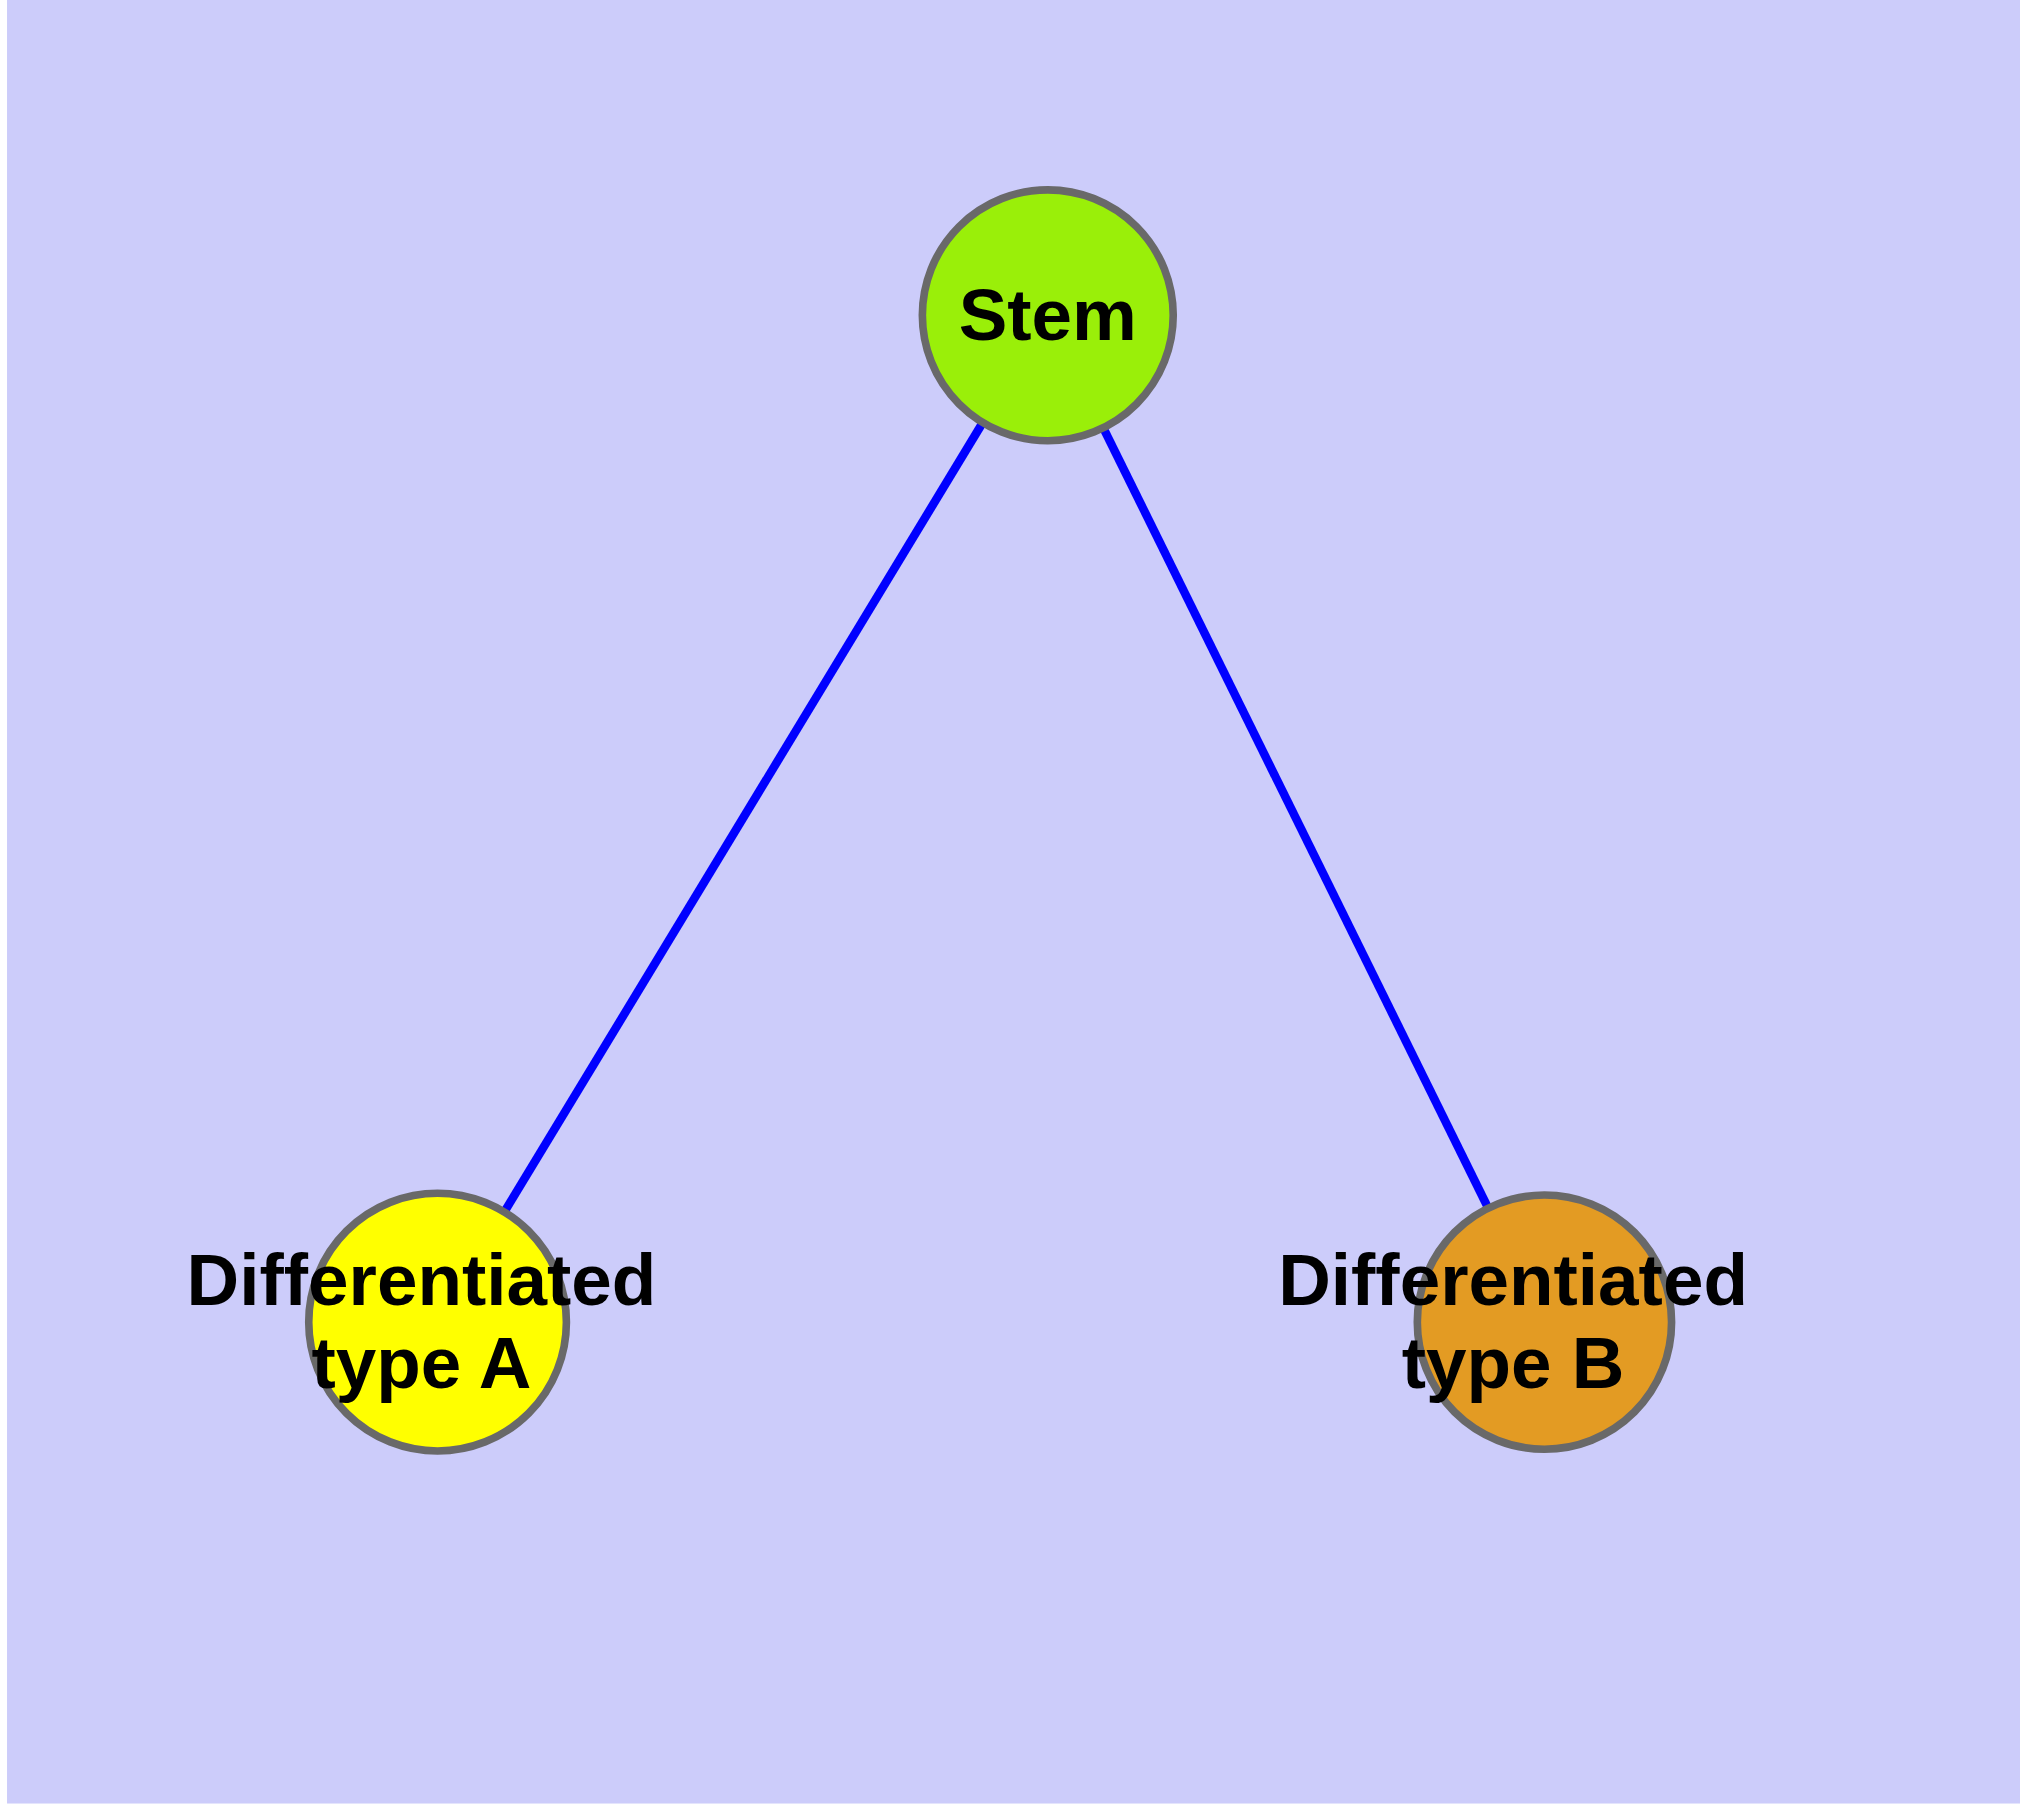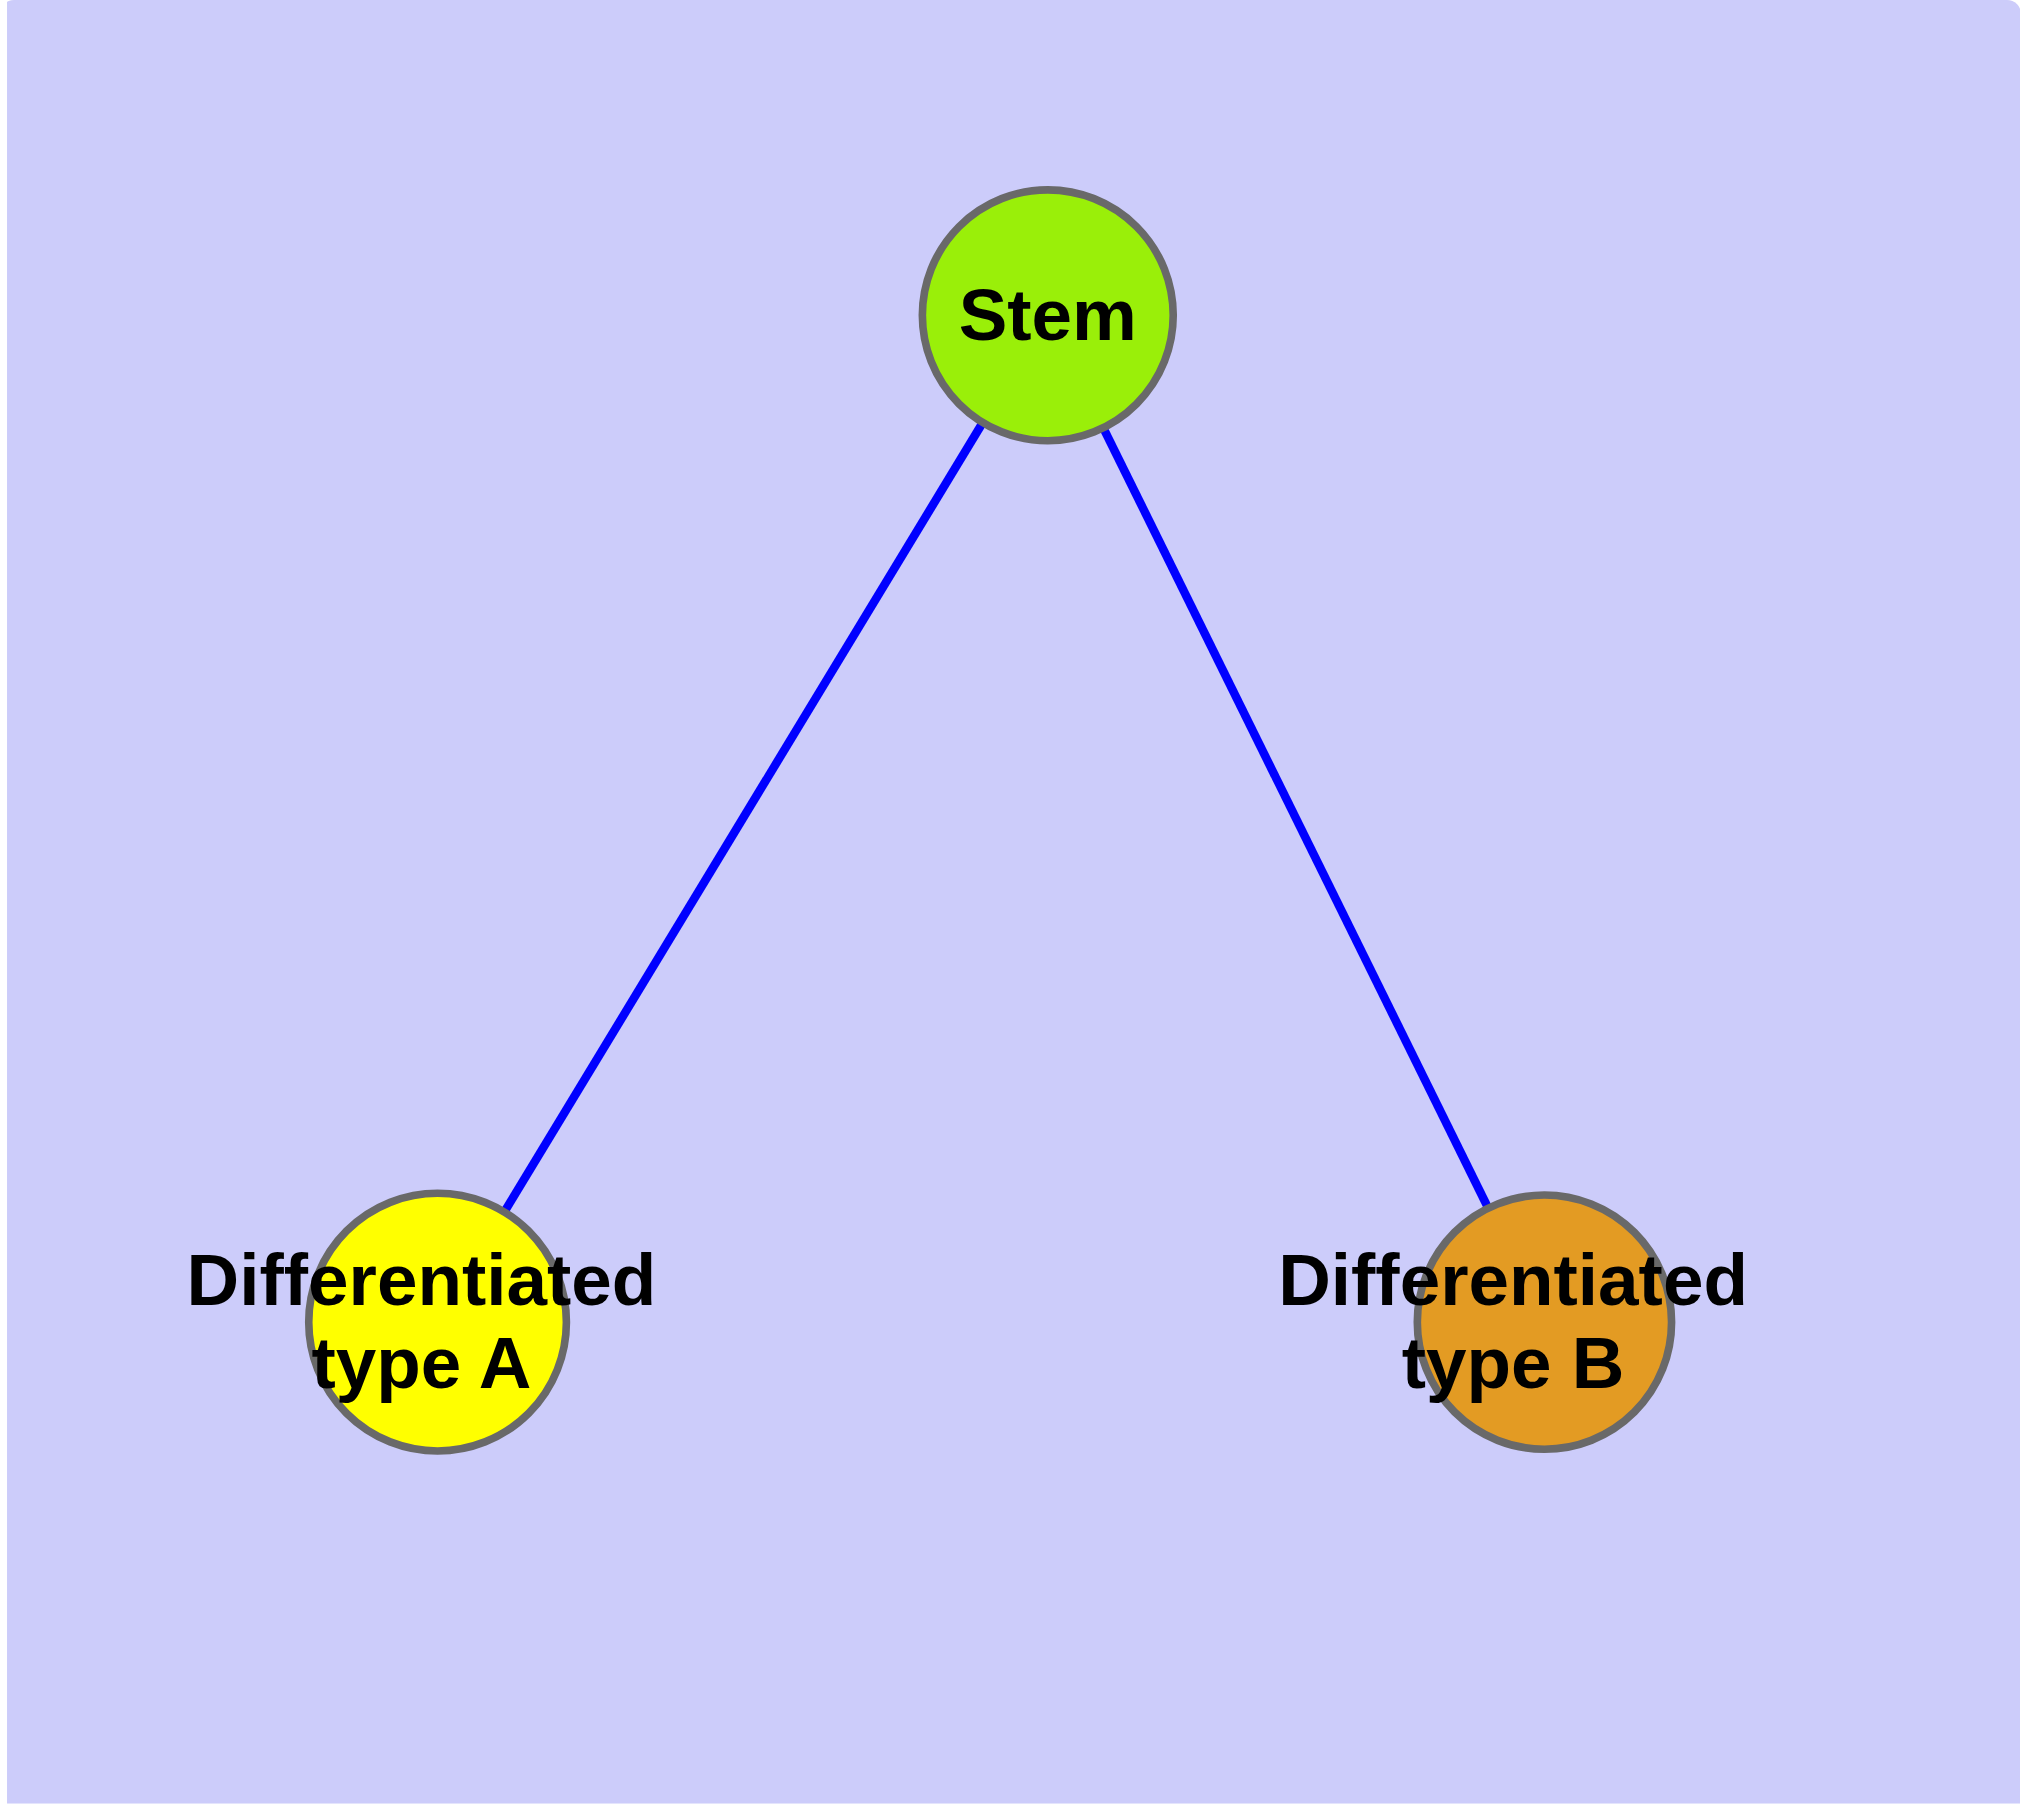--- a/index.html
+++ b/index.html
@@ -36,21 +36,21 @@
     font-family: "Liberation Sans", sans-serif;
     font-weight: bold;
     fill: #000000;
     text-anchor: middle;
     dominant-baseline: alphabetic;
   }
 </style>
 </head>
 <body>
 
-<div id="canvas-wrap" style="width: 2021px; height: 1812px; background: rgb(255, 255, 255); border-radius: 14px;">
+<div id="canvas-wrap" style="width: 2021px; height: 1812px; background: rgb(255, 255, 255);">
   <svg id="graph-svg" viewBox="0 0 2384 2138" xmlns="http://www.w3.org/2000/svg">
 
     <rect id="plot-bg" x="8" y="0" width="2376" height="2128" fill="#ccccfa"></rect>
 
     <g id="edges-layer">
         <line class="edge-line" x1="1159.291346018185" y1="498.56927906999465" x2="594.7818608461884" y2="1430.0099296037893" stroke="#0000ff" stroke-width="10"></line>
         <line class="edge-line" x1="1301.471598339187" y1="504.7308171108434" x2="1755.643650331905" y2="1425.4755231984695" stroke="#0000ff" stroke-width="10"></line>
       </g>
     <g id="nodes-layer">
         <circle class="node-circle" cx="1236" cy="372" r="148" fill="#9aef09" stroke="#696969" stroke-width="9"></circle>

